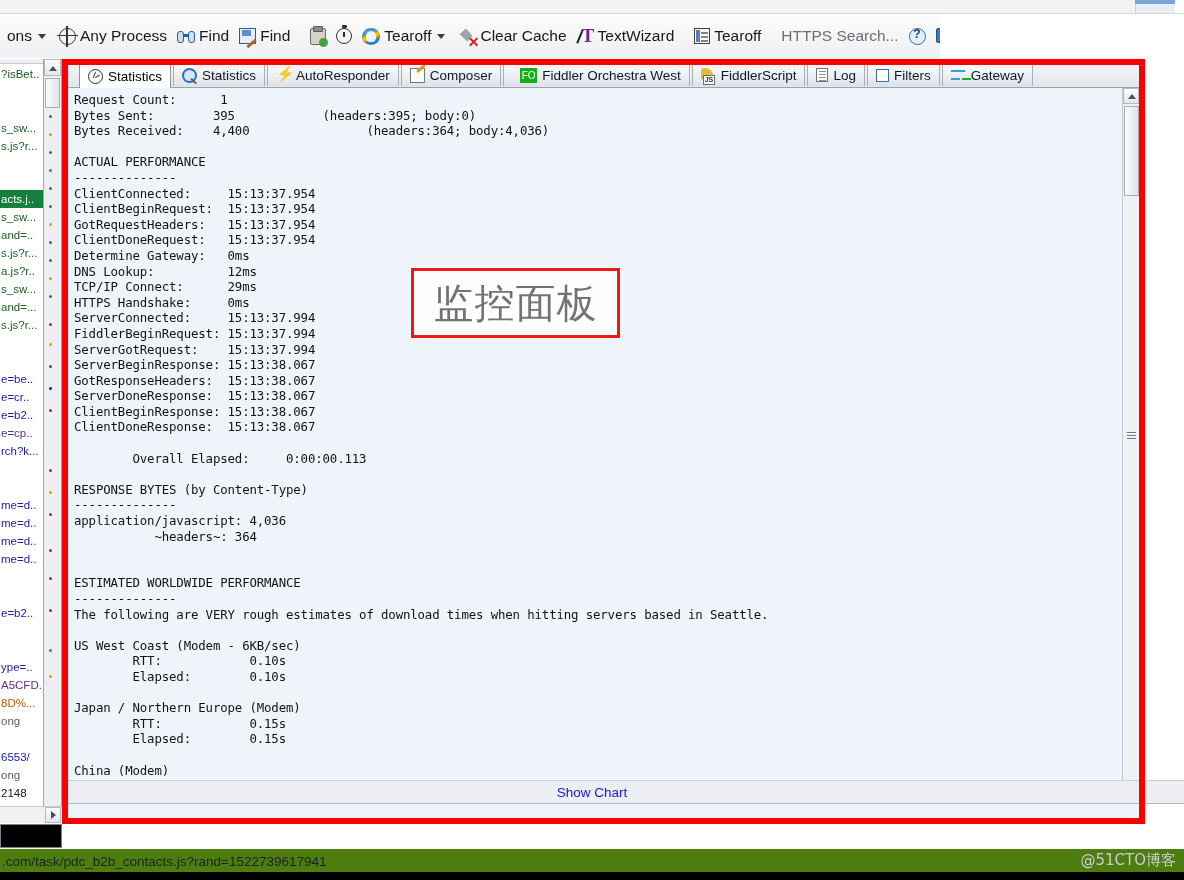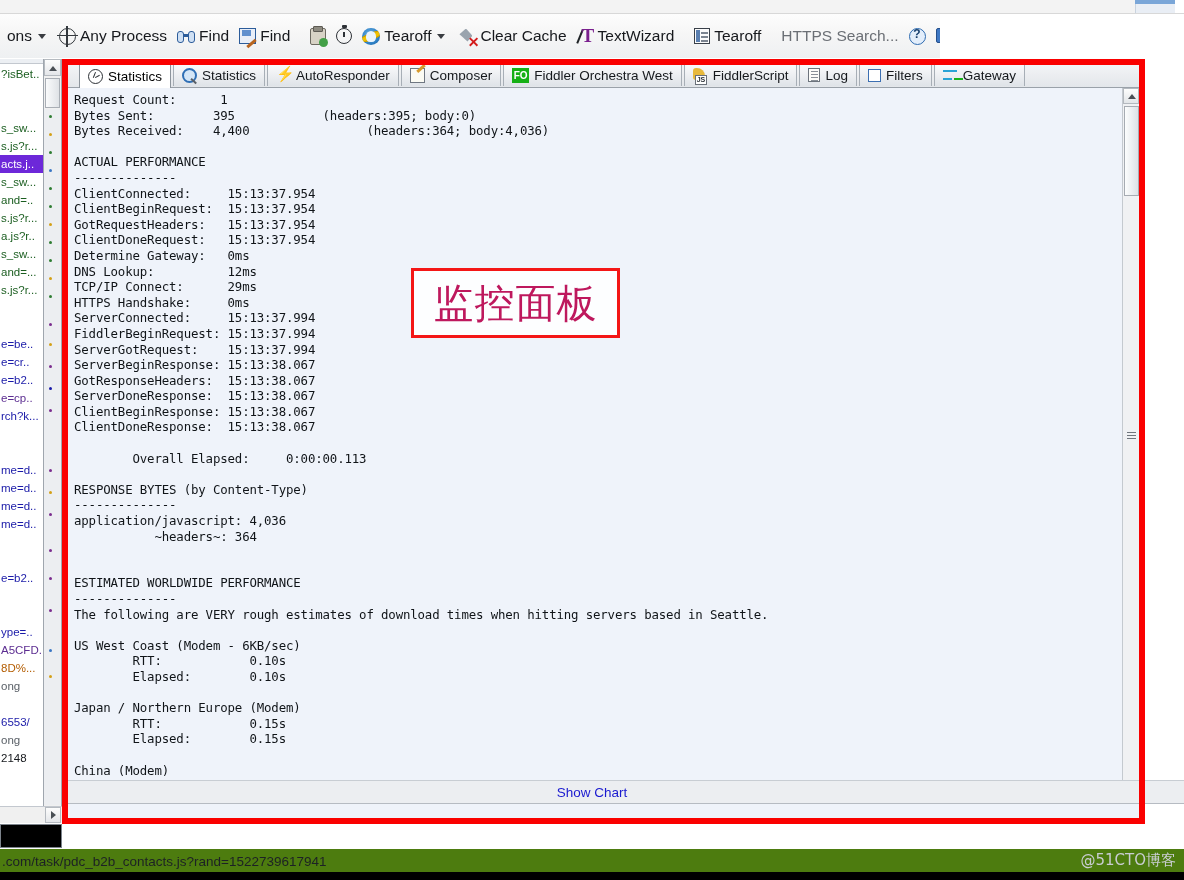--- a/index.html
+++ b/index.html
@@ -218,21 +218,21 @@
     white-space: nowrap; overflow: hidden;
     padding-left: 1px;
     color: #1b5e20;
   }
   .sess.blue { color: #1a1aa8; }
   .sess.gray { color: #5b6168; }
   .sess.purple { color: #5c2d91; }
   .sess.orange { color: #b35c00; }
   .sess.blank { color: transparent; }
   .sess.sel {
-    background: #6d28d9; color: #ffffff;
+    background: #15803d; color: #ffffff; margin-top: 35px;
   }
 
   
   .left-scroll {
     position: absolute; left: 44px; top: 59px; width: 18px; height: 764px;
     background: #f0f0f0; border-right: 1px solid #9fa6ae;
   }
   .ls-up, .ls-dn {
     position: absolute; left: 0; width: 17px; height: 17px;
     background: linear-gradient(to bottom, #fdfdfd, #e4e6e9);
@@ -347,22 +347,23 @@
   .ti-comp {
     background: #fbfbf4; border: 1.3px solid #6f7782;
   }
   .ti-comp::after {
     content: ""; position: absolute; right: -2px; top: -2px; width: 10px; height: 3px;
     background: #d79a2b; transform: rotate(-42deg);
   }
 
   .ti-fo {
     width: 17px; height: 15px; background: #16b016; color: #ffffff;
-    font-size: 10px; font-weight: bold; line-height: 15px; text-align: center;
+    font-size: 10px; font-weight: normal; line-height: 15px; text-align: center;
     font-family: "Liberation Sans", sans-serif;
+    margin-left: 8px;
   }
 
   .ti-fs::before {
     content: ""; position: absolute; left: 0; top: 0; width: 12px; height: 12px;
     background: #e8b93c; border-radius: 3px 8px 3px 3px;
   }
   .ti-fs::after {
     content: "JS"; position: absolute; left: 2px; bottom: -2px;
     font-size: 7px; font-weight: bold; color: #2a2f35;
     background: #ffffff; border: 1px solid #6a7079; padding: 0 1px; line-height: 8px;
@@ -442,21 +443,21 @@
 
   
   .anno-box {
     position: absolute; left: 411px; top: 268px; width: 209px; height: 70px;
     border: 3px solid #f41616;
     background: #fdfeff;
     display: flex; align-items: center; justify-content: center;
     z-index: 30;
   }
   .anno-text {
-    color: #be185d;
+    color: #737373;
     font-size: 40px;
     line-height: 1;
     font-family: "DejaVu Sans", sans-serif;
     letter-spacing: 1px;
   }
 
   
   .bottom-bar {
     position: absolute; left: 62px; top: 780px; width: 1122px; height: 24px;
     background: #eceef1;

